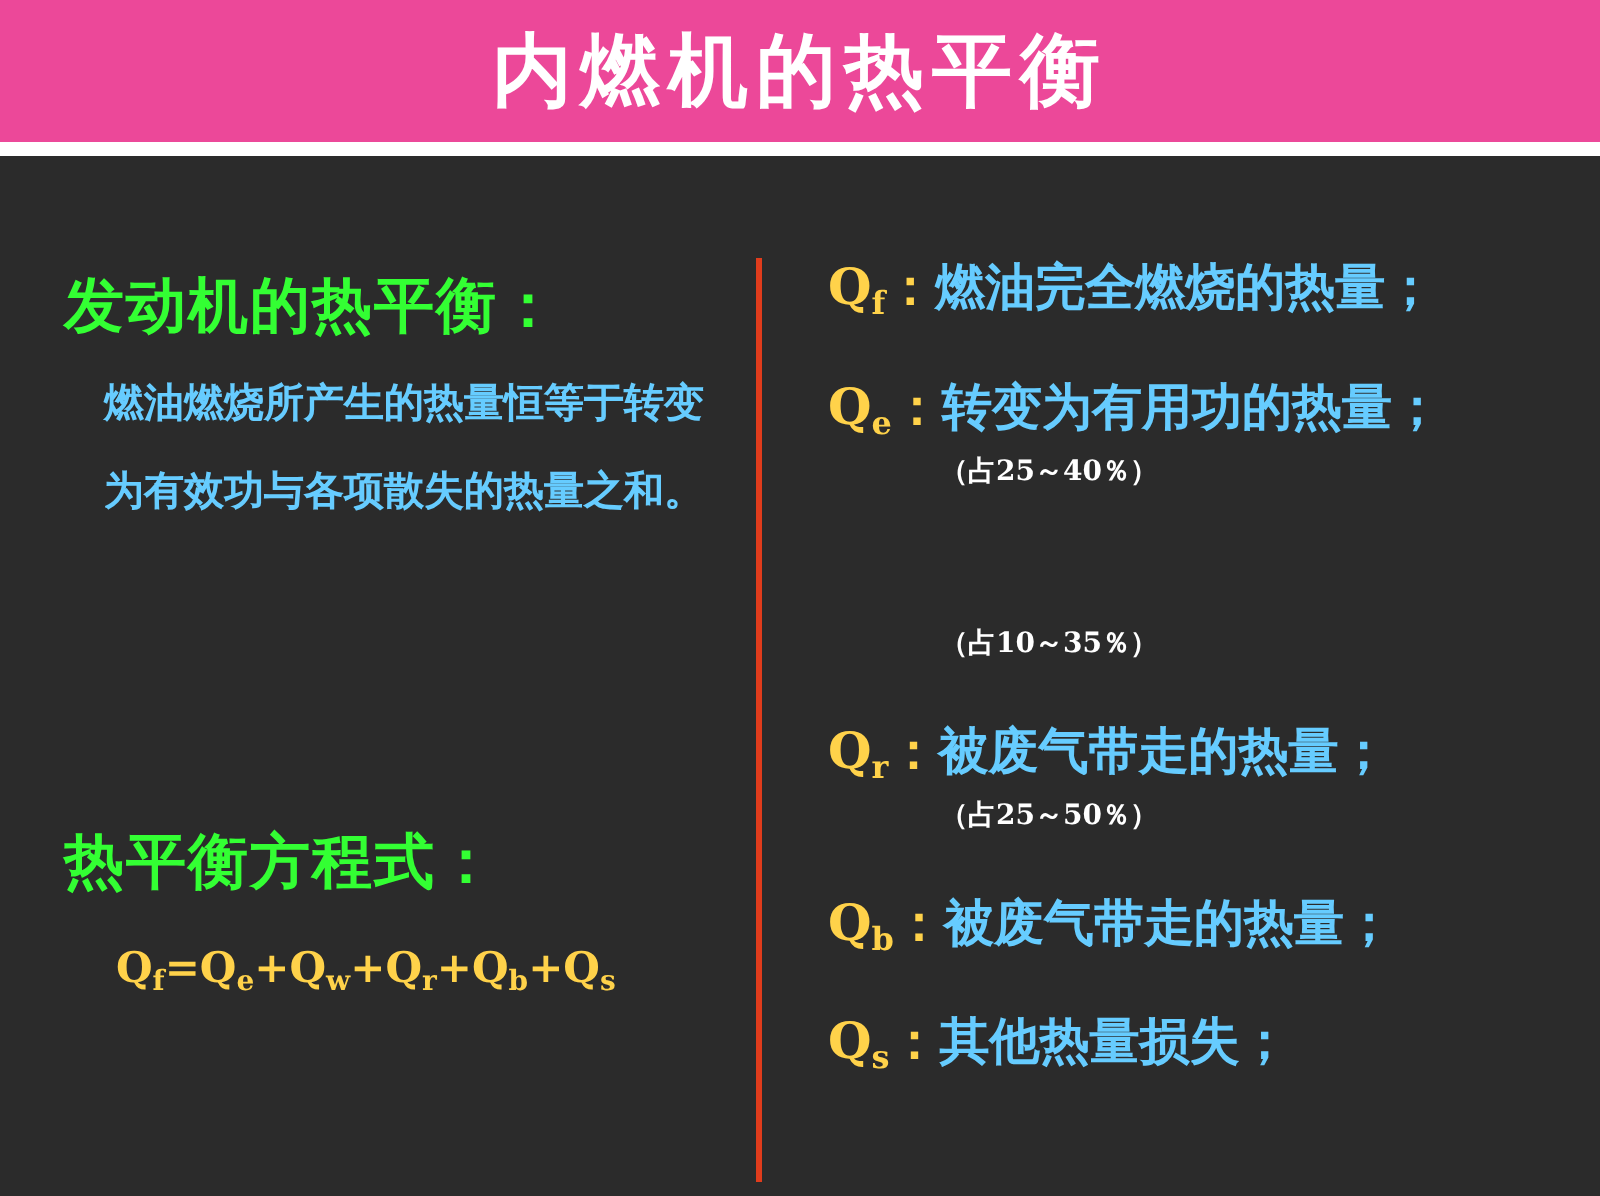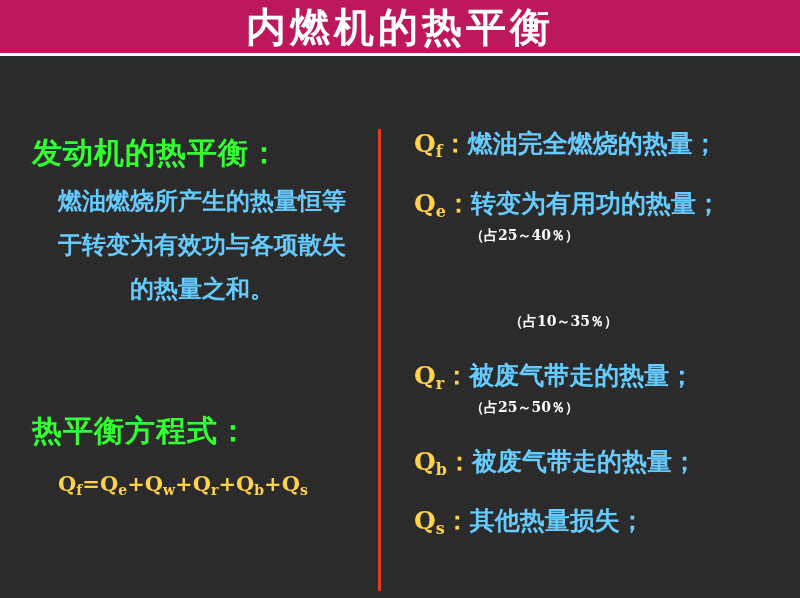--- a/index.html
+++ b/index.html
@@ -19,23 +19,23 @@
     height: 598px;
     background: #2b2b2b;
     box-sizing: border-box;
   }
   
   .title-bar {
     position: absolute;
     left: 0;
     top: 0;
     width: 800px;
-    height: 56px;
-    background: #be185d;
-    border-bottom: 3px solid #ffffff;
+    height: 78px;
+    background: #ec4899;
+    border-bottom: 7px solid #ffffff;
     box-sizing: border-box;
     display: flex;
     align-items: center;
     justify-content: center;
   }
   .title-text {
     color: #ffffff;
     font-size: 40px;
     font-weight: bold;
     letter-spacing: 4px;
@@ -75,21 +75,21 @@
     font-weight: bold;
     letter-spacing: 1px;
     font-family: "DejaVu Serif", serif;
   }
   .para-blue {
     position: absolute;
     left: 52px;
     top: 108px;
     width: 300px;
     color: #66ccff;
-    font-size: 24px;
+    font-size: 20px;
     font-weight: bold;
     line-height: 44px;
     text-align: center;
     font-family: "DejaVu Serif", serif;
   }
   .eq-head-green {
     position: absolute;
     left: 32px;
     top: 340px;
     color: #33ff33;
@@ -184,21 +184,21 @@
 
       <div class="item" style="top:56px;">
         <span class="sym">Q<sub>f</sub></span><span class="colon">：</span><span class="desc">燃油完全燃烧的热量；</span>
       </div>
 
       <div class="item" style="top:116px;">
         <span class="sym">Q<sub>e</sub></span><span class="colon">：</span><span class="desc">转变为有用功的热量；</span>
       </div>
       <div class="note" style="left:62px; top:156px;">（占25～40％）</div>
 
-      <div class="note" style="left:62px; top:242px;margin-left:39px;">（占10～35％）</div>
+      <div class="note" style="left:62px; top:242px;">（占10～35％）</div>
 
       <div class="item" style="top:288px;">
         <span class="sym">Q<sub>r</sub></span><span class="colon">：</span><span class="desc">被废气带走的热量；</span>
       </div>
       <div class="note" style="left:62px; top:328px;">（占25～50％）</div>
 
       <div class="item" style="top:374px;">
         <span class="sym">Q<sub>b</sub></span><span class="colon">：</span><span class="desc">被废气带走的热量；</span>
       </div>
 

